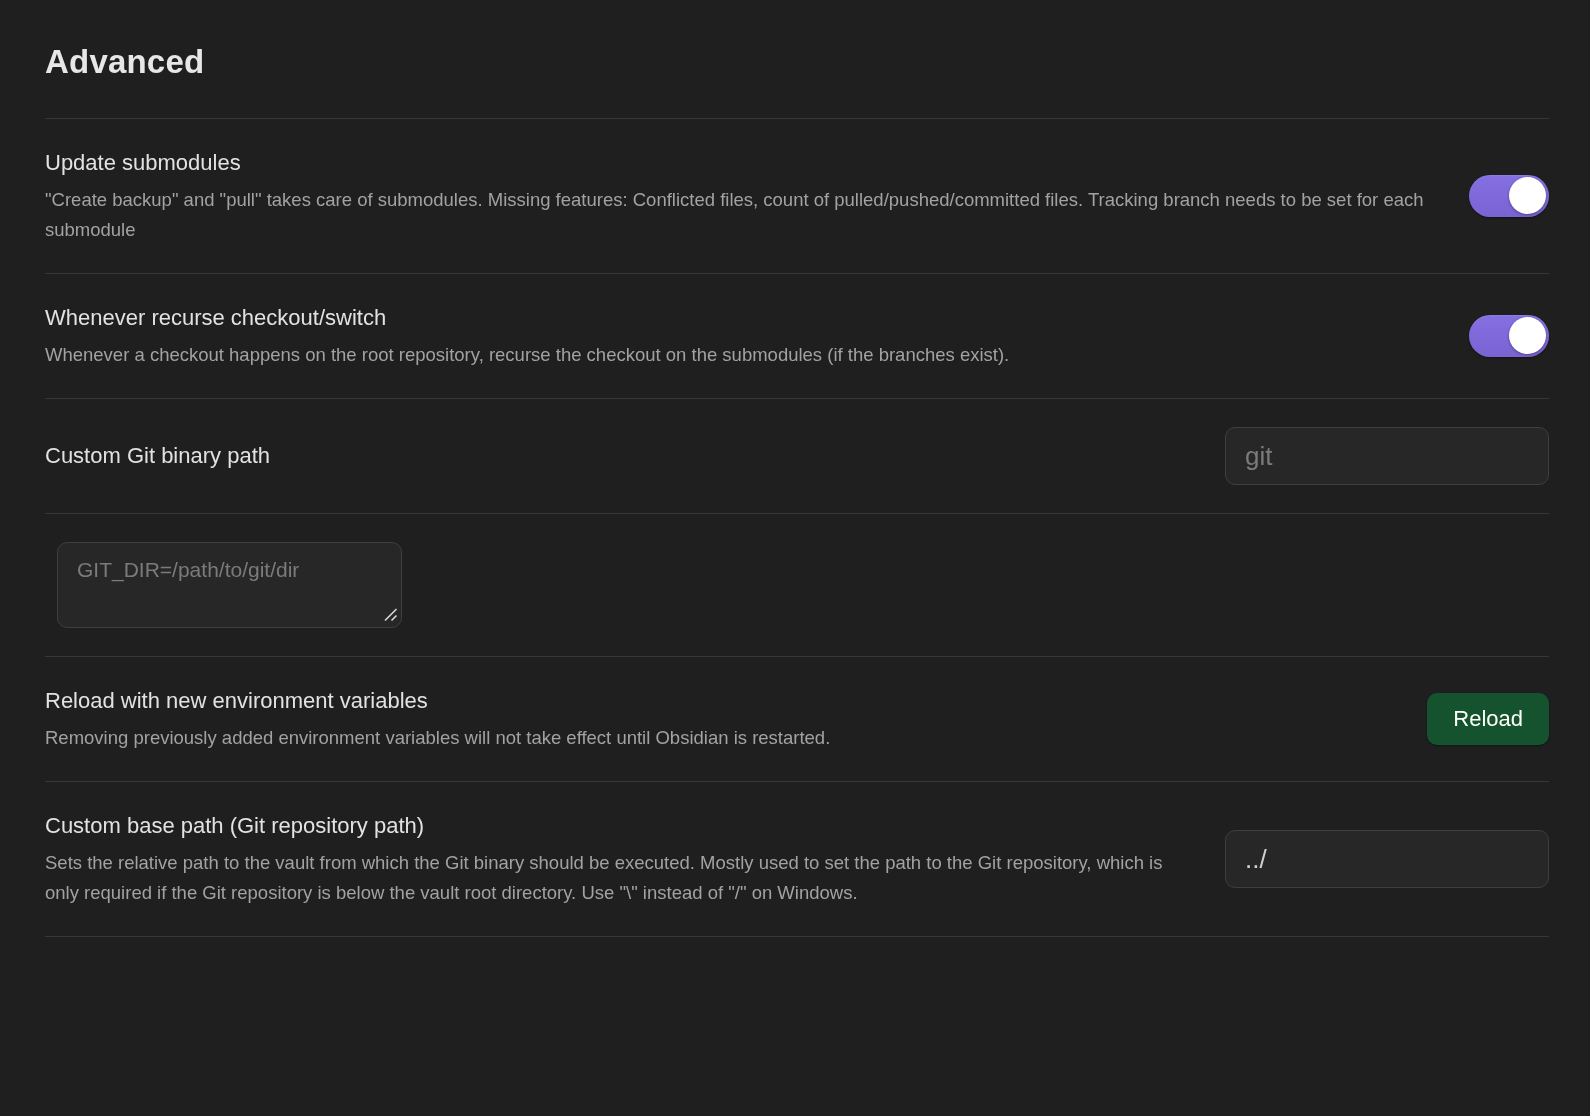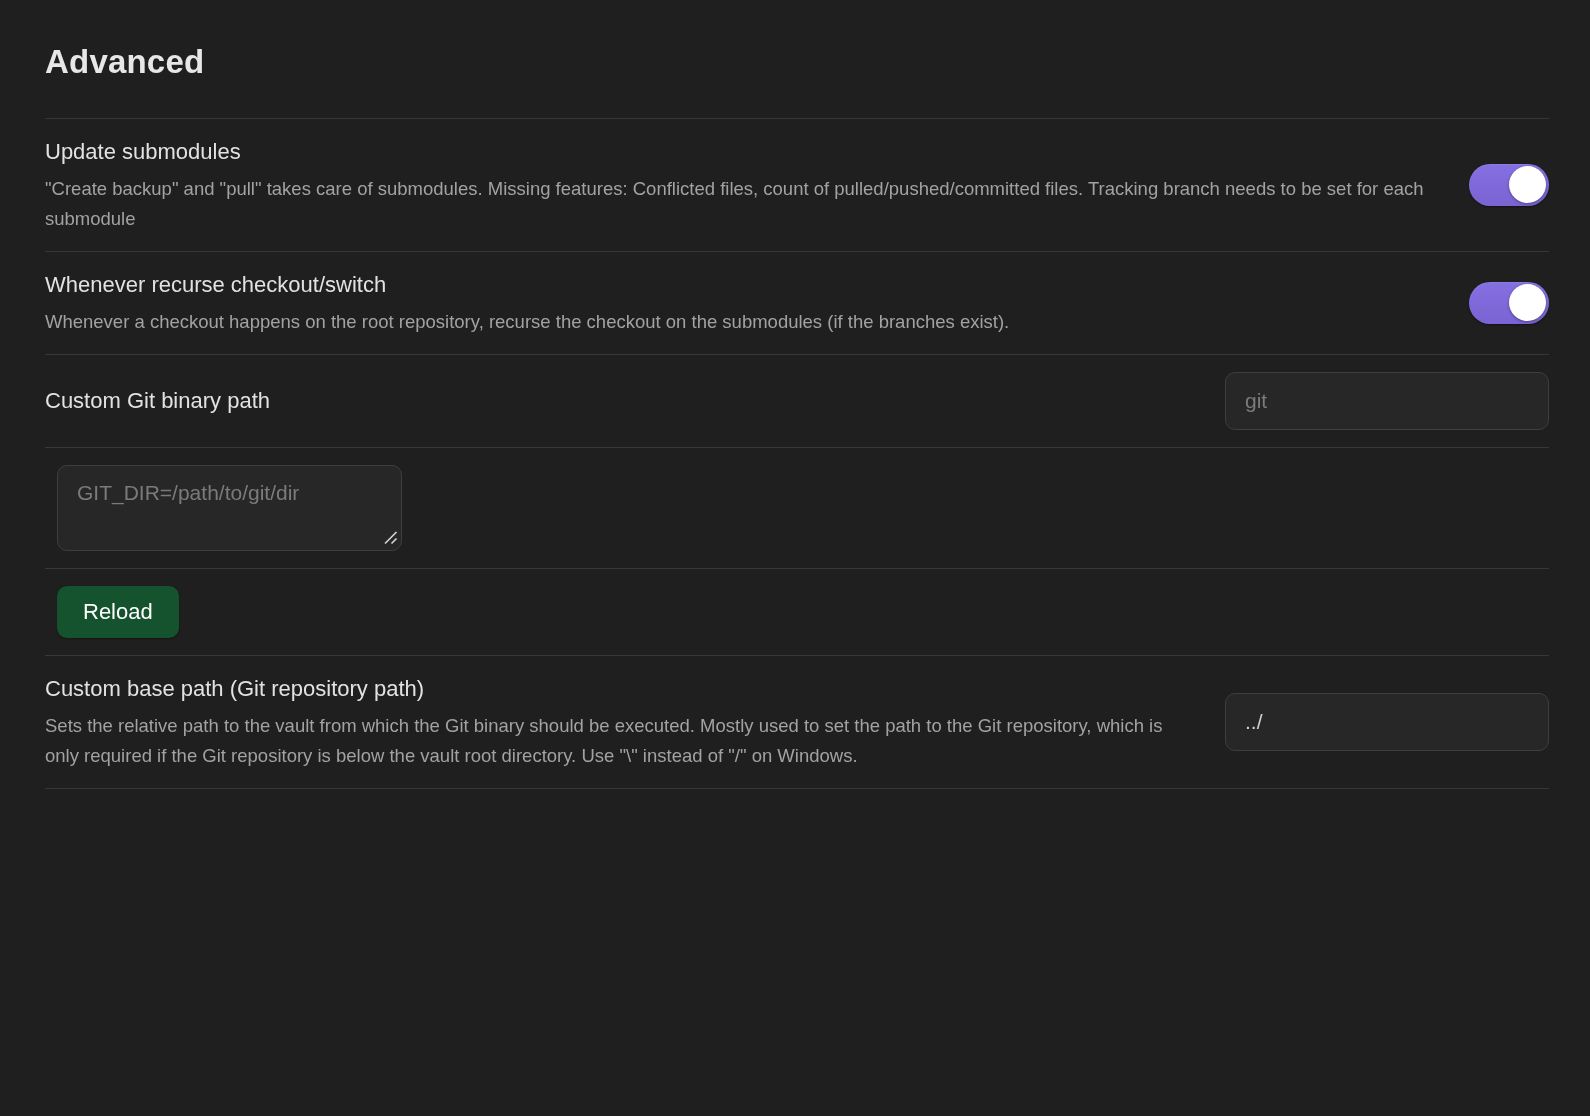--- a/index.html
+++ b/index.html
@@ -18,21 +18,21 @@
     font-size: 33px;
     line-height: 40px;
     font-weight: 700;
     color: #e7e7e7;
     letter-spacing: 0.2px;
   }
 
   .setting-item {
     display: flex;
     align-items: center;
-    padding: 17px 0;
+    padding: 28px 0;
     border-top: 1px solid #373737;
   }
   .settings-end { border-top: 1px solid #373737; height: 14px; }
 
   .setting-info { flex: 1 1 auto; min-width: 0; }
   .setting-name {
     font-size: 22px;
     line-height: 32px;
     font-weight: 500;
     color: #e2e2e2;
@@ -70,21 +70,21 @@
     box-shadow: 0 1px 3px rgba(0,0,0,0.35);
   }
 
   
   .text-input {
     width: 324px; height: 58px;
     background: #272727;
     border: 1px solid #3e3e3e;
     border-radius: 10px;
     padding: 0 19px;
-    font-size: 21px;
+    font-size: 26px;
     color: #d2d2d2;
     font-family: inherit;
     outline: none;
     margin-left: 31px;
   }
   .text-input::placeholder { color: #7b7b7b; opacity: 1; }
 
   
   .textarea-wrap { position: relative; }
   .styled-textarea {
@@ -171,20 +171,24 @@
         <svg class="resize-grip" width="15" height="15" viewBox="0 0 15 15">
           <line x1="2" y1="13.5" x2="13.5" y2="2" stroke="#d8d8d8" stroke-width="1.6"></line>
           <line x1="8.5" y1="13.5" x2="13.5" y2="8.5" stroke="#d8d8d8" stroke-width="1.6"></line>
         </svg>
       </div>
     </div>
   </div>
 
 
   <div class="setting-item">
+    <div class="setting-info">
+      <div class="setting-name">Reload with new environment variables</div>
+      <div class="setting-desc">Removing previously added environment variables will not take effect until Obsidian is restarted.</div>
+    </div>
     <div class="setting-control">
       <button class="accent-button">Reload</button>
     </div>
   </div>
 
   <div class="setting-item">
     <div class="setting-info">
       <div class="setting-name">Custom base path (Git repository path)</div>
       <div class="setting-desc">Sets the relative path to the vault from which the Git binary should be executed. Mostly used to set the path to the Git repository, which is only required if the Git repository is below the vault root directory. Use "\" instead of "/" on Windows.</div>
     </div>

